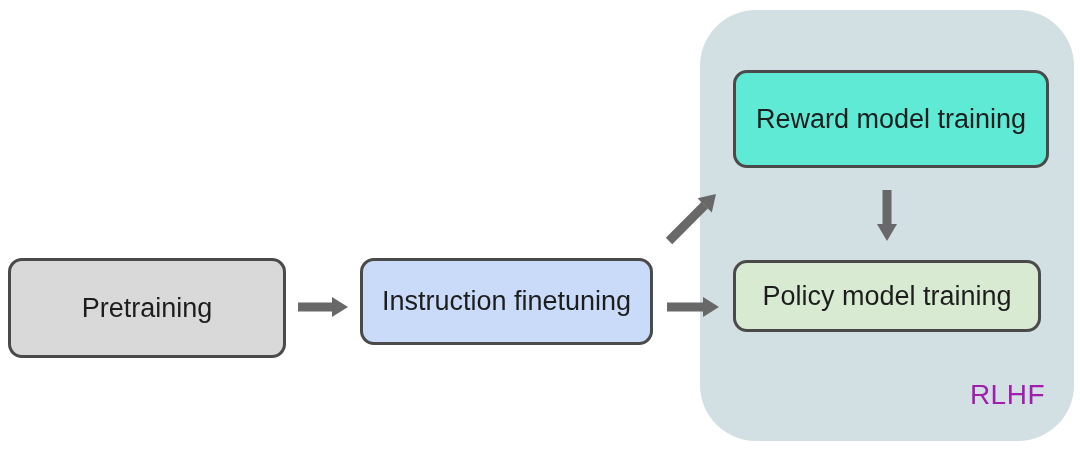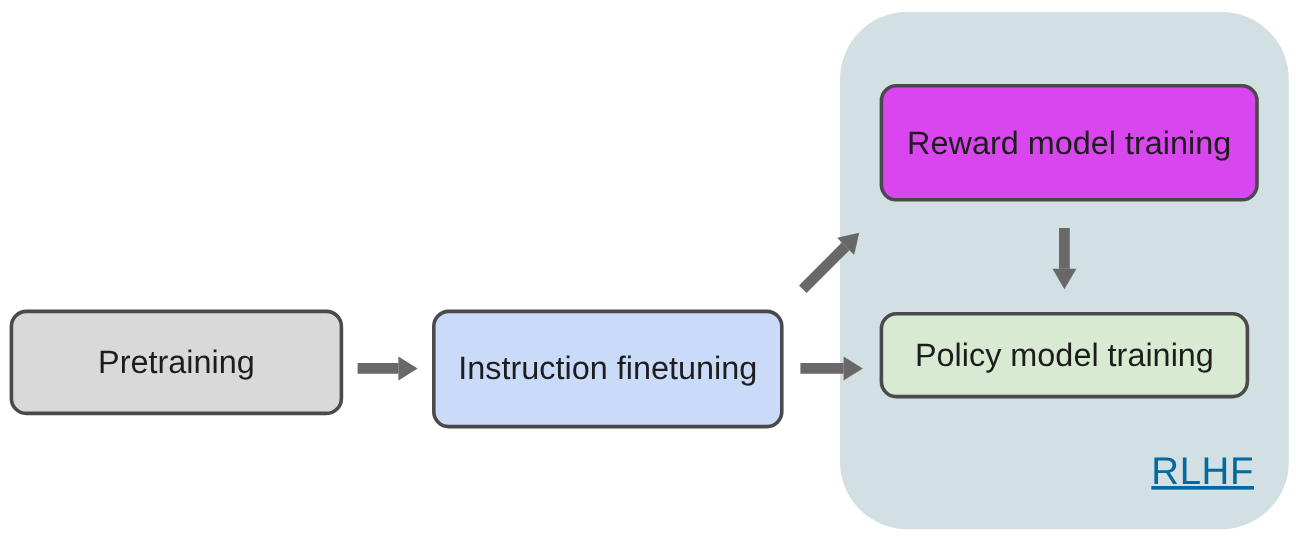--- a/index.html
+++ b/index.html
@@ -21,52 +21,51 @@
     top: 10px;
     width: 374px;
     height: 431px;
     background: #d2dfe3;
     border-radius: 56px;
   }
   .group-label {
     position: absolute;
     right: 29px;
     bottom: 30px;
-    font-size: 32px;
-    color: #0369a1;
+    font-size: 28px;
+    color: #a21caf;
     letter-spacing: 0.5px;
-    text-decoration: underline;
   }
   .node {
     position: absolute;
     box-sizing: border-box;
     border: 3px solid #4a4a4a;
     border-radius: 14px;
     display: flex;
     align-items: center;
     justify-content: center;
     font-size: 27px;
     color: #1d1d1d;
     text-align: center;
   }
   .node-pretraining {
     left: 8px; top: 258px;
-    width: 278px; height: 88px;
+    width: 278px; height: 100px;
     background: #d9d9d9;
     align-items: center;
   }
   .node-instruction {
     left: 360px; top: 258px;
-    width: 293px; height: 99px;
+    width: 293px; height: 87px;
     background: #c9dbf8;
   }
   .node-reward {
     left: 733px; top: 70px;
     width: 316px; height: 98px;
-    background: #d946ef;
+    background: #5eead4;
   }
   .node-policy {
     left: 733px; top: 260px;
     width: 308px; height: 72px;
     background: #d9ead3;
   }
   .edges-layer {
     position: absolute;
     left: 0; top: 0;
     width: 1080px;

